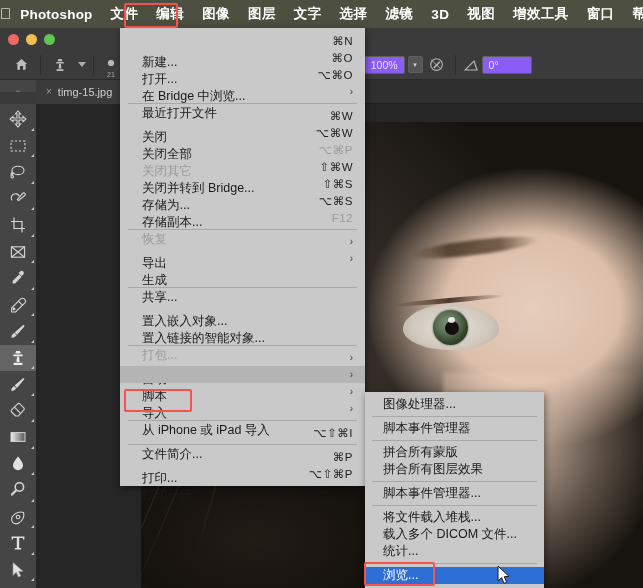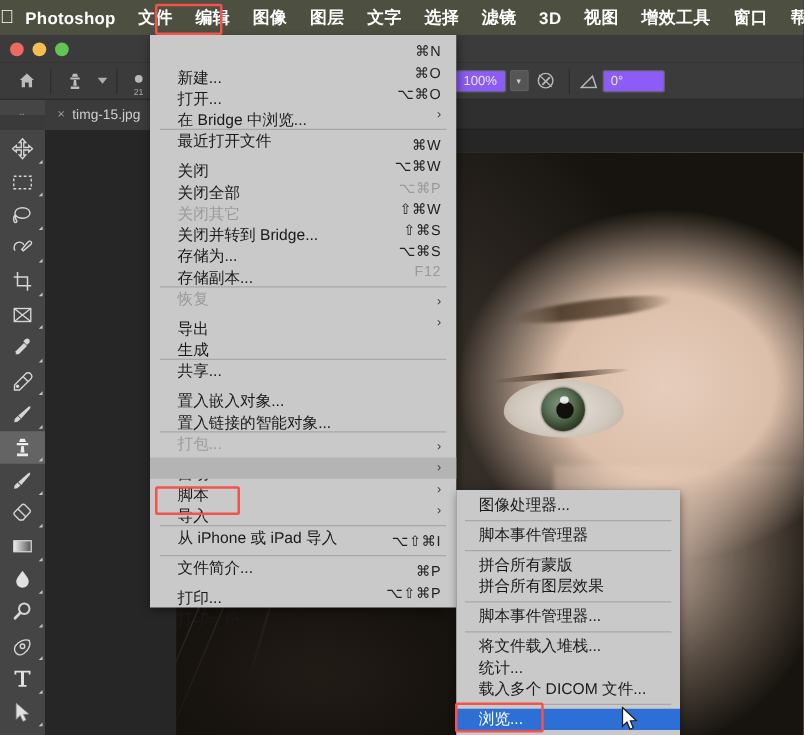--- a/index.html
+++ b/index.html
@@ -608,24 +608,24 @@
     </div>
     <div class="div"></div>
     <div class="mi">
       <span>脚本事件管理器...</span>
     </div>
     <div class="div"></div>
     <div class="mi">
       <span>将文件载入堆栈...</span>
     </div>
     <div class="mi">
+      <span>载入多个 DICOM 文件...</span>
+    </div>
+    <div class="mi">
       <span>统计...</span>
-    </div>
-    <div class="mi">
-      <span>载入多个 DICOM 文件...</span>
     </div>
     <div class="div"></div>
     <div class="mi blue">
       <span>浏览...</span>
     </div>
   </div>
 
 <div id="macbar">
   <div class="apple"></div>
   <div class="appname">Photoshop</div>

